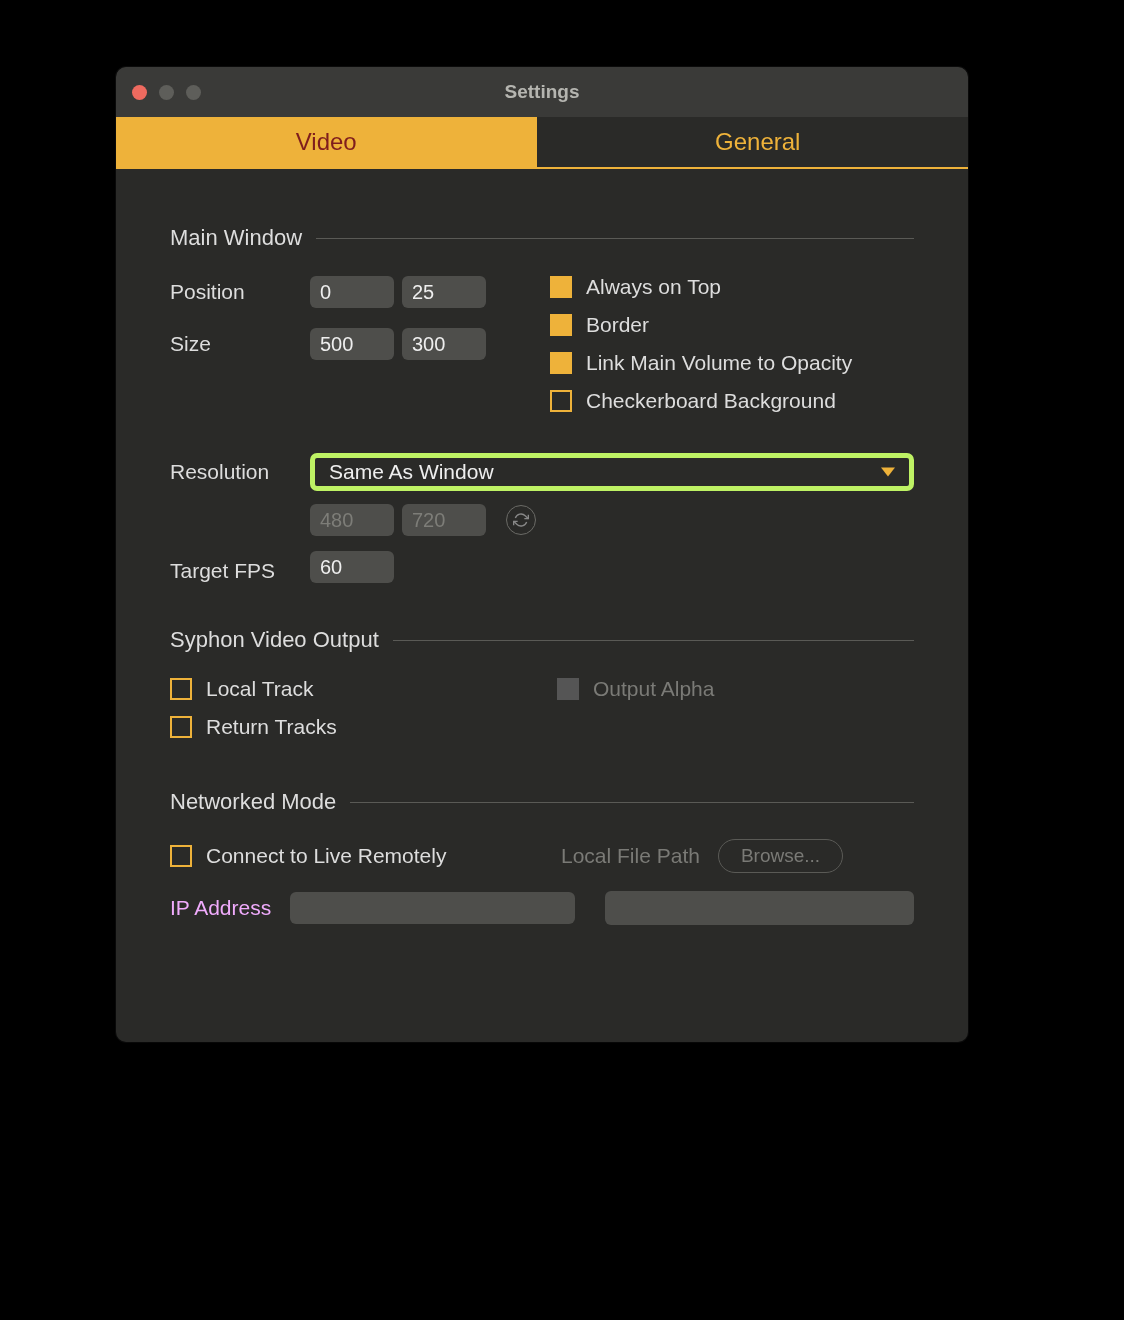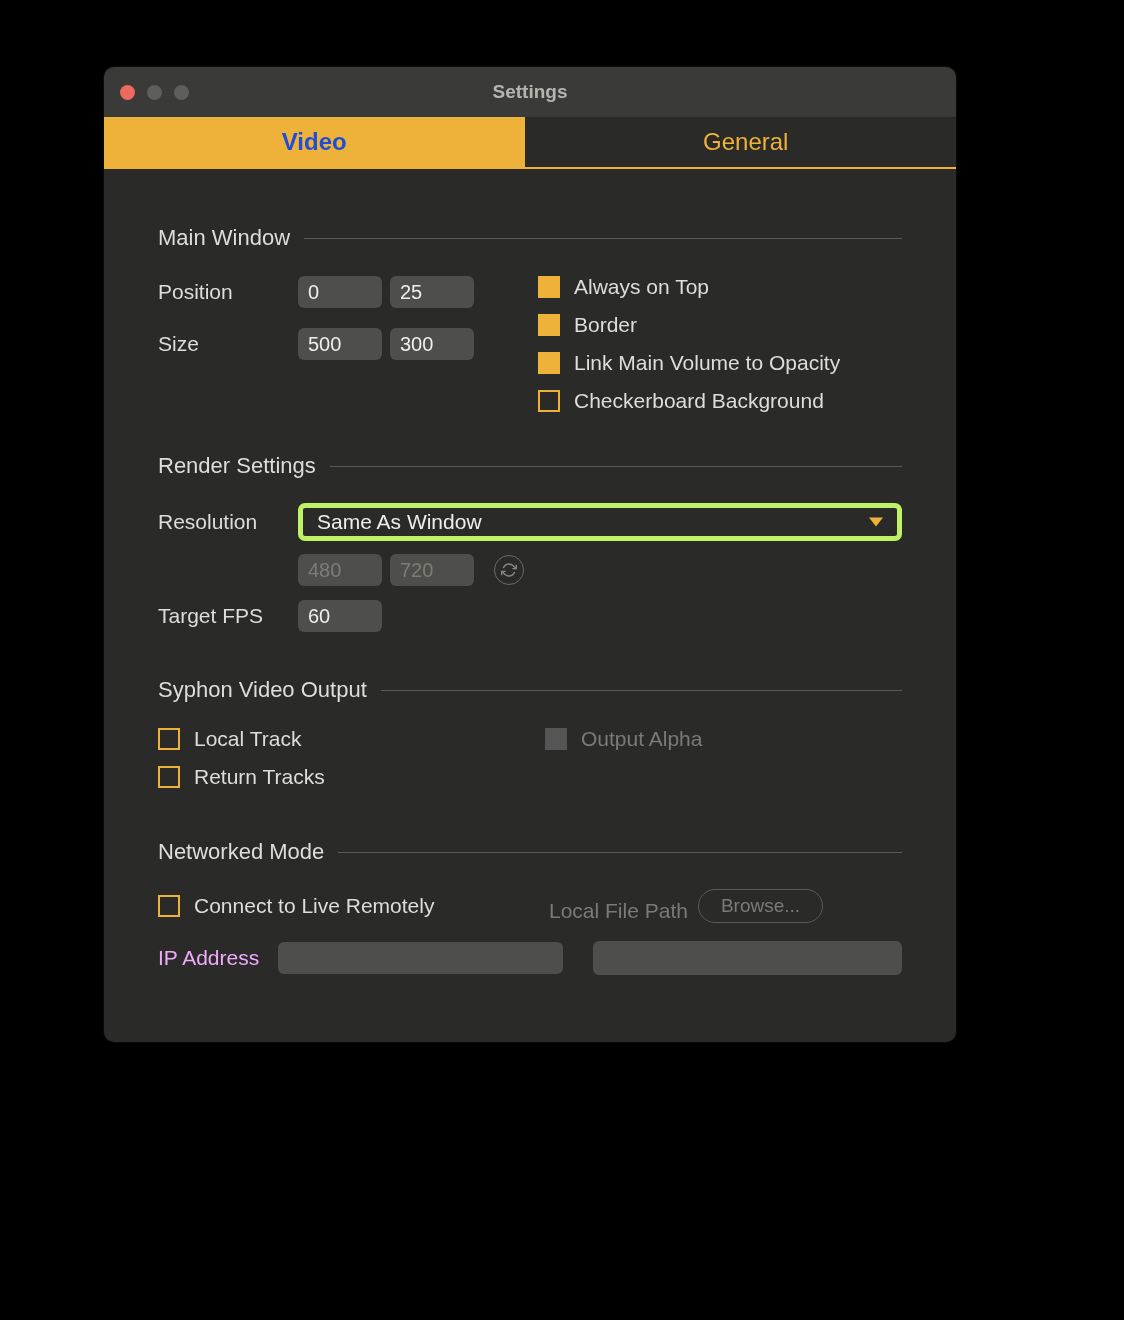--- a/index.html
+++ b/index.html
@@ -1,19 +1,19 @@
 <!DOCTYPE html>
 <html><head>
   <meta charset="utf-8">
   <style>
     * { box-sizing: border-box; margin: 0; padding: 0; font-family: -apple-system, BlinkMacSystemFont, "Helvetica Neue", Arial, sans-serif; }
     body { background: #000; width: 1124px; height: 1320px; position: relative; }
     .window {
       position: absolute;
-      left: 104px;
+      left: 116px;
       top: 67px;
       width: 852px;
       height: 975px;
       background: #2a2a28;
       border-radius: 10px;
       box-shadow: 0 20px 60px rgba(0,0,0,0.6), 0 0 0 1px rgba(255,255,255,0.05);
       overflow: hidden;
       color: #ddd;
     }
     .titlebar {
@@ -38,21 +38,21 @@
     }
     .tabs { display: flex; height: 52px; border-bottom: 2px solid #eeb23a; }
     .tab {
       flex: 1;
       display: flex;
       align-items: center;
       justify-content: center;
       font-size: 24px;
       cursor: pointer;
     }
-    .tab.active { background: #eeb23a; color: #1d4ed8; font-weight: bold; }
+    .tab.active { background: #eeb23a; color: #7f1d1d; }
     .tab:not(.active) { color: #eeb23a; margin-left: 11px; }
     .content { padding: 30px 54px 20px 54px; }
     .section { margin-top: 26px; margin-bottom: 20px; }
     .section-header { display: flex; align-items: center; gap: 14px; margin-bottom: 24px; }
     .section-title { font-size: 22px; color: #ddd; white-space: nowrap; }
     .section-line { flex: 1; height: 1px; background: #5a5a56; }
     .row { display: flex; align-items: center; margin-bottom: 12px; min-height: 34px; }
     .label { width: 140px; font-size: 21px; color: #ddd; }
     .label.dimmed { color: #f0abfc; }
     .num, .txt {
@@ -191,43 +191,39 @@
           </div>
           <div class="cb-row">
             <span class="cb unchecked"></span>
             <span>Checkerboard Background</span>
           </div>
         </div>
       </div>
     </div>
 
     <div class="section">
-      <div class="section-header">
-        <div class="section-title">Render Settings</div>
-        <div class="section-line"></div>
-      </div>
       <div class="row">
         <div class="label">Resolution</div>
         <div class="select">
           <span>Same As Window</span>
           <span class="caret"></span>
         </div>
       </div>
       <div class="row" style="margin-top:8px;">
         <div class="label"></div>
         <input class="num disabled" disabled="" value="480" style="">
         <input class="num disabled" disabled="" value="720" style="">
         <div class="refresh-icon">
           <svg width="16" height="16" viewBox="0 0 24 24" fill="none" stroke-width="2">
               <path d="M23 4v6h-6M1 20v-6h6"></path>
               <path d="M3.51 9a9 9 0 0114.85-3.36L23 10M1 14l4.64 4.36A9 9 0 0020.49 15"></path>
             </svg>
         </div>
       </div>
-      <div class="row" style="margin-top:8px;">
+      <div class="row" style="margin-top:8px;align-items:flex-end;">
         <div class="label">Target FPS</div>
         <input class="num" value="60" style="">
       </div>
     </div>
 
     <div class="section" style="margin-top:44px;">
       <div class="section-header">
         <div class="section-title">Syphon Video Output</div>
         <div class="section-line"></div>
       </div>
@@ -256,21 +252,21 @@
         <div class="section-title">Networked Mode</div>
         <div class="section-line"></div>
       </div>
       <div class="net-row" style="align-items:center; margin-bottom:18px;">
         <div class="col">
           <div class="cb-row" style="margin-bottom:0;">
             <span class="cb unchecked"></span>
             <span>Connect to Live Remotely</span>
           </div>
         </div>
-        <div class="col" style="display:flex; align-items:flex-end; gap:10px;margin-left:8px;">
+        <div class="col" style="display:flex; align-items:center; gap:18px;margin-left:8px;">
           <span class="cb-label dim" style="font-size:21px;">Local File Path</span>
           <button class="browse-btn">Browse...</button>
         </div>
       </div>
       <div class="net-row" style="align-items:center;">
         <div class="col" style="display:flex; align-items:center;">
           <div class="label dimmed" style="width:120px;">IP Address</div>
           <input class="txt" style="flex: 1 1 0%;" value="">
         </div>
         <div class="col" style="display:flex; align-items:center;">

